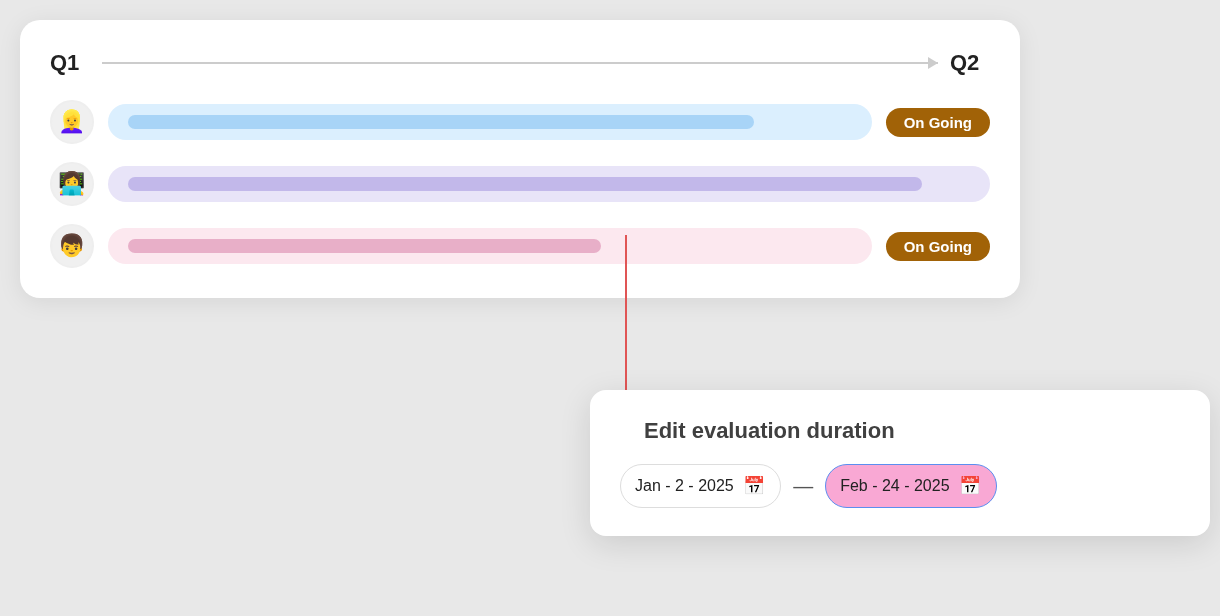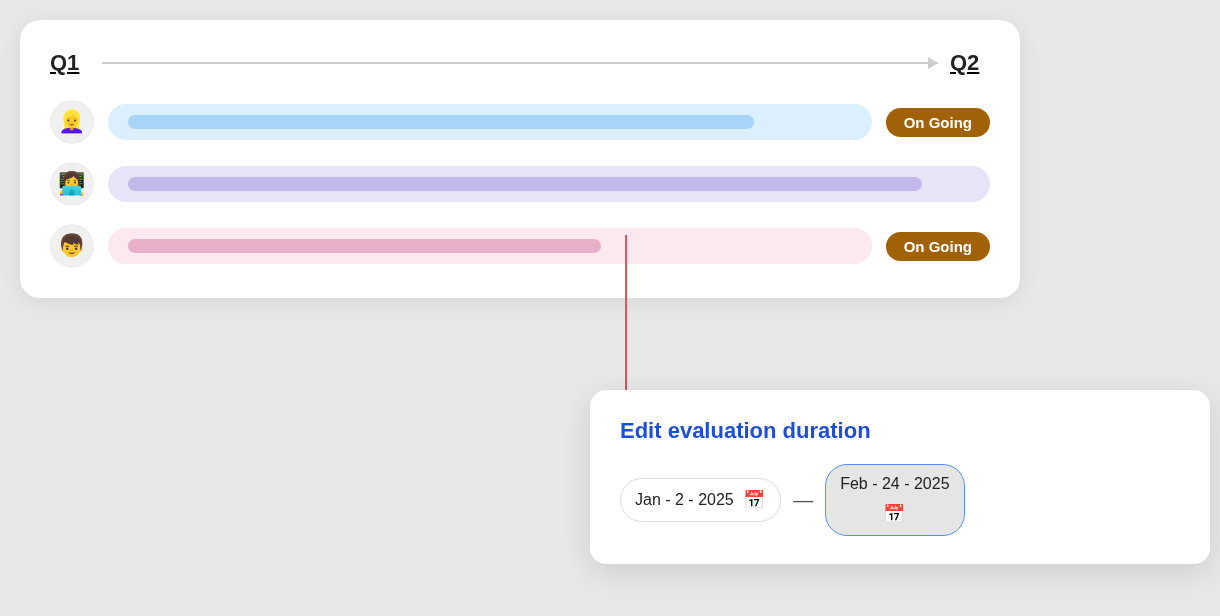--- a/index.html
+++ b/index.html
@@ -20,21 +20,20 @@
       background: #ffffff;
       border-radius: 20px;
       padding: 30px 30px 30px 30px;
       box-shadow: 0 4px 24px rgba(0,0,0,0.08);
     }
 
     .timeline-header {
       display: flex;
       align-items: center;
       margin-bottom: 24px;
-      text-decoration: underline;
     }
 
     .quarter-label {
       font-size: 22px;
       font-weight: 600;
       color: #222;
       min-width: 40px;
     }
 
     .timeline-arrow {
@@ -153,22 +152,23 @@
       width: 620px;
       background: #ffffff;
       border-radius: 16px;
       padding: 28px 30px 28px 30px;
       box-shadow: 0 8px 32px rgba(0,0,0,0.12);
     }
 
     .edit-title {
       font-size: 22px;
       font-weight: 700;
-      color: #1d4ed8;
+      color: #404040;
       margin-bottom: 20px;
+      margin-left: 24px;
     }
 
     .date-row {
       display: flex;
       align-items: center;
       gap: 12px;
     }
 
     .date-field {
       display: flex;
@@ -176,22 +176,21 @@
       gap: 10px;
       border: 1.5px solid #ddd;
       border-radius: 22px;
       padding: 10px 14px;
       font-size: 16px;
       color: #222;
     }
 
     .date-field.active {
       border-color: #5b8ef0;
-      background: #e5e5e5;
-      flex-direction: column;
+      background: #f9a8d4;
     }
 
     .date-icon {
       font-size: 18px;
       color: #666;
     }
 
     .date-separator {
       font-size: 20px;
       color: #555;

